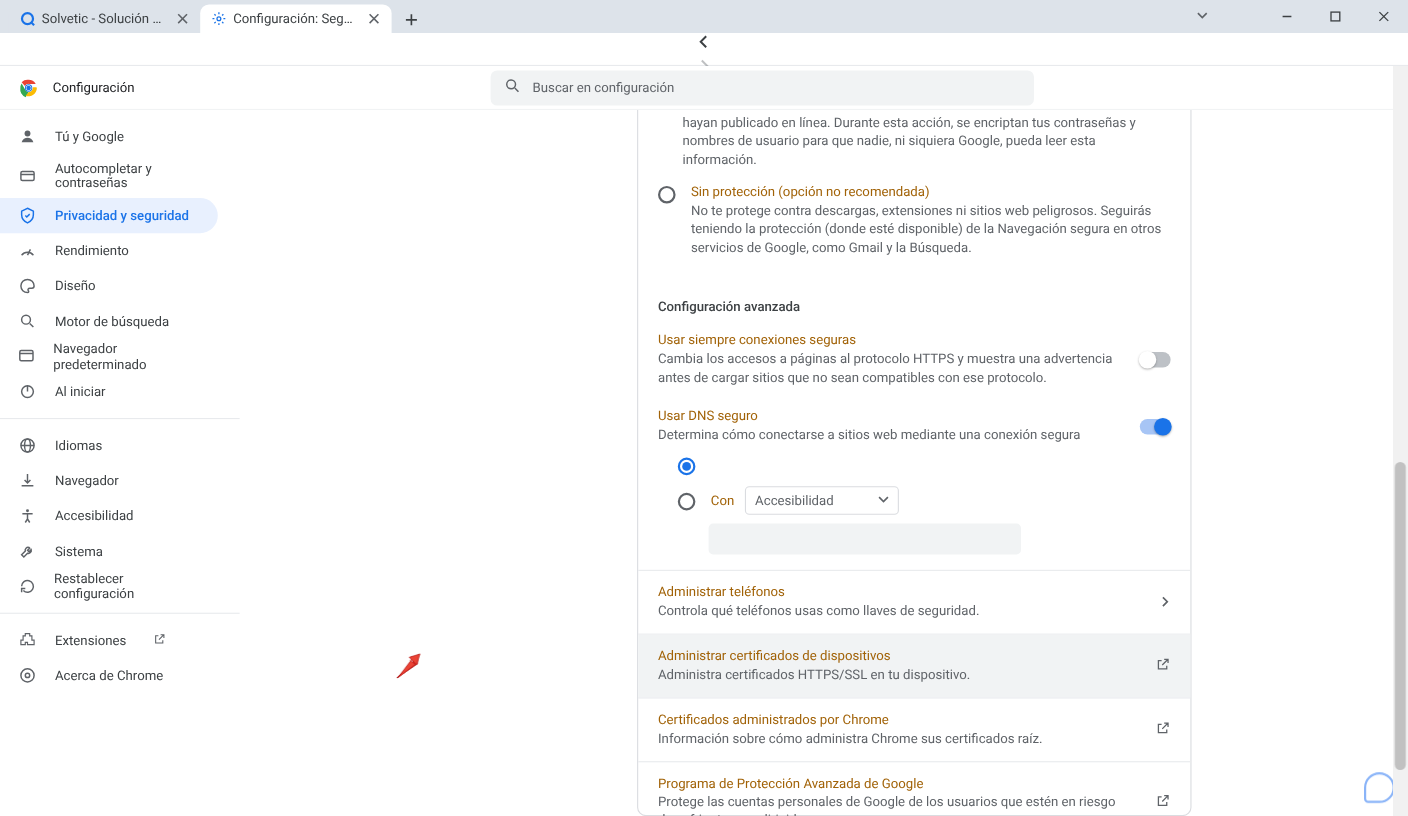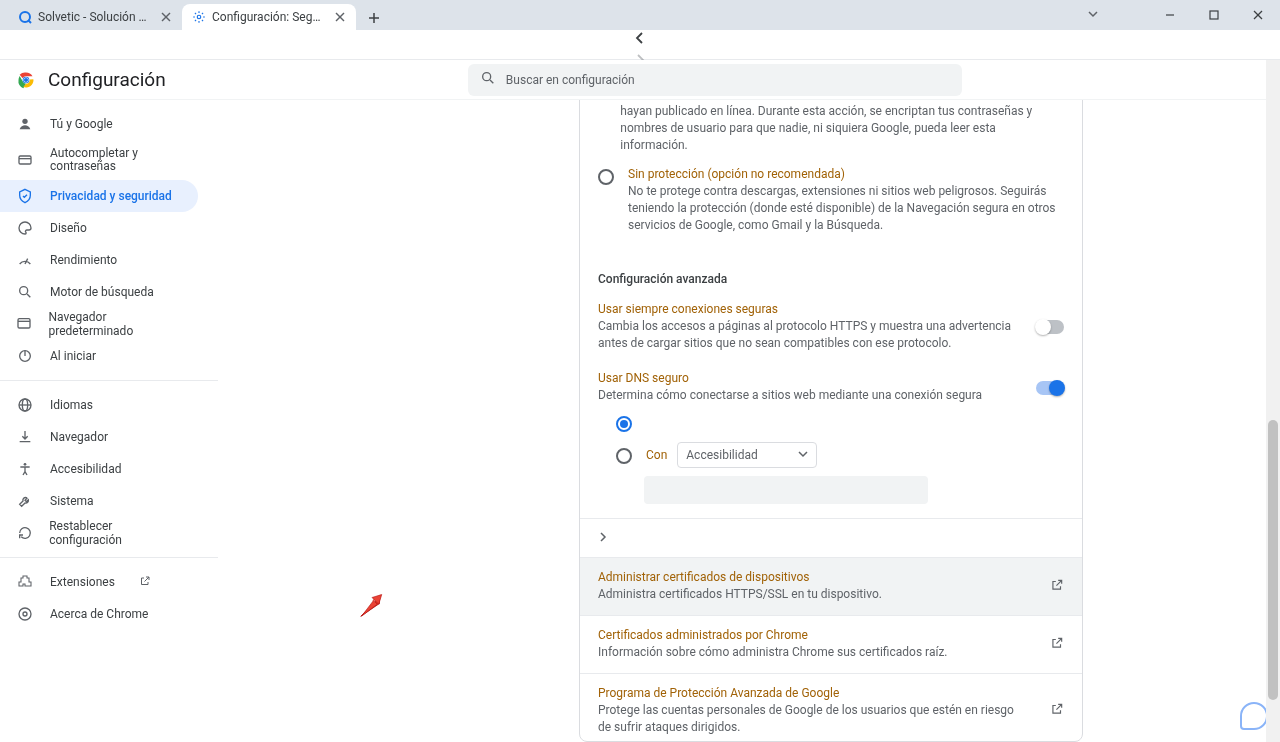--- a/index.html
+++ b/index.html
@@ -21,21 +21,21 @@
   .icon-btn { width:28px; height:28px; display:flex; align-items:center; justify-content:center; color:#5f6368; border-radius:50%;}
   .omnibox { flex:1; height:26px; background:#f1f3f4; border-radius:13px; display:flex; align-items:center; padding:0 10px; gap:8px; color:#5f6368;}
   .omnibox .lock { font-size:12px; }
   .omnibox .url { color:#5f6368; font-size:12px;}
   .right-icons { display:flex; align-items:center; gap:2px;}
   
   .content { position:absolute; top:60px; left:0; right:0; bottom:0; background:#fff; overflow:hidden;}
   
   .settings-header { height:40px; display:flex; align-items:center; padding:0 16px; border-bottom:1px solid #f1f3f4;}
   .settings-header .logo { width:20px; height:20px; margin-right:12px;}
-  .settings-title { font-size:19px; color:#202124;}
+  .settings-title { font-size:12px; color:#202124;}
   .search-box { width:500px; height:32px; background:#f1f3f4; border-radius:6px; display:flex; align-items:center; padding:0 12px; gap:10px; color:#5f6368;}
   
   .settings-body { position:absolute; top:40px; left:0; right:0; bottom:0; display:flex;}
   .sidebar { width:218px; padding:8px 0; overflow-y:auto;}
   .sidebar-item { height:32px; display:flex; align-items:center; padding:0 16px; gap:16px; color:#3c4043; border-radius:0 16px 16px 0; margin-right:20px;}
   .sidebar-item.double { height:40px; line-height:1.1;}
   .sidebar-item.double .txt { white-space:pre-line;}
   .sidebar-item.selected { background:#e8f0fe; color:#1a73e8; font-weight:500;}
   .sidebar-item .ic { width:18px; display:flex; justify-content:center; color:#5f6368;}
   .sidebar-item.selected .ic { color:#1a73e8;}
@@ -255,33 +255,33 @@
             <svg width="16" height="16" viewBox="0 0 24 24">
               <path d="M12 2l8 4v5c0 5-3.5 9-8 11-4.5-2-8-6-8-11V6l8-4z" fill="none" stroke="currentColor" stroke-width="2"></path>
               <path d="M9 12l2 2 4-4" fill="none" stroke="currentColor" stroke-width="2"></path>
             </svg>
           </span>
         <span class="txt">Privacidad y seguridad</span>
       </div>
       <div class="sidebar-item">
         <span class="ic">
             <svg width="16" height="16" viewBox="0 0 24 24">
-              <path d="M12 3a9 9 0 1 0 0 18c2 0 2-2 1-3s0-3 2-3h3a3 3 0 0 0 3-3 9 9 0 0 0-9-9z" fill="none" stroke="currentColor" stroke-width="2"></path>
-            </svg>
-          </span>
-        <span class="txt">Diseño</span>
-      </div>
-      <div class="sidebar-item">
-        <span class="ic">
-            <svg width="16" height="16" viewBox="0 0 24 24">
               <path d="M4 18a10 10 0 0 1 16 0" fill="none" stroke="currentColor" stroke-width="2"></path>
               <line x1="12" y1="18" x2="16" y2="10" stroke="currentColor" stroke-width="2"></line>
             </svg>
           </span>
         <span class="txt">Rendimiento</span>
+      </div>
+      <div class="sidebar-item">
+        <span class="ic">
+            <svg width="16" height="16" viewBox="0 0 24 24">
+              <path d="M12 3a9 9 0 1 0 0 18c2 0 2-2 1-3s0-3 2-3h3a3 3 0 0 0 3-3 9 9 0 0 0-9-9z" fill="none" stroke="currentColor" stroke-width="2"></path>
+            </svg>
+          </span>
+        <span class="txt">Diseño</span>
       </div>
       <div class="sidebar-item">
         <span class="ic">
             <svg width="16" height="16" viewBox="0 0 24 24">
               <circle cx="10" cy="10" r="6" fill="none" stroke="currentColor" stroke-width="2"></circle>
               <line x1="15" y1="15" x2="20" y2="20" stroke="currentColor" stroke-width="2"></line>
             </svg>
           </span>
         <span class="txt">Motor de búsqueda</span>
       </div>
@@ -439,20 +439,24 @@
                       <path d="M1 3l4 4 4-4" fill="none" stroke="#5f6368" stroke-width="1.5"></path>
                     </svg></span>
               </div>
             </div>
           </div>
           <div class="disabled-box"></div>
         </div>
 
         <div class="divider"></div>
         <div class="link-row">
+          <div>
+            <div class="title">Administrar teléfonos</div>
+            <div class="desc">Controla qué teléfonos usas como llaves de seguridad.</div>
+          </div>
           <span class="arrow"><svg width="10" height="10">
                 <path d="M3 1l4 4-4 4" fill="none" stroke="currentColor" stroke-width="1.5"></path>
               </svg></span>
         </div>
 
         <div class="divider"></div>
         <div class="link-row hover">
           <div>
             <div class="title">Administrar certificados de dispositivos</div>
             <div class="desc">Administra certificados HTTPS/SSL en tu dispositivo.</div>

